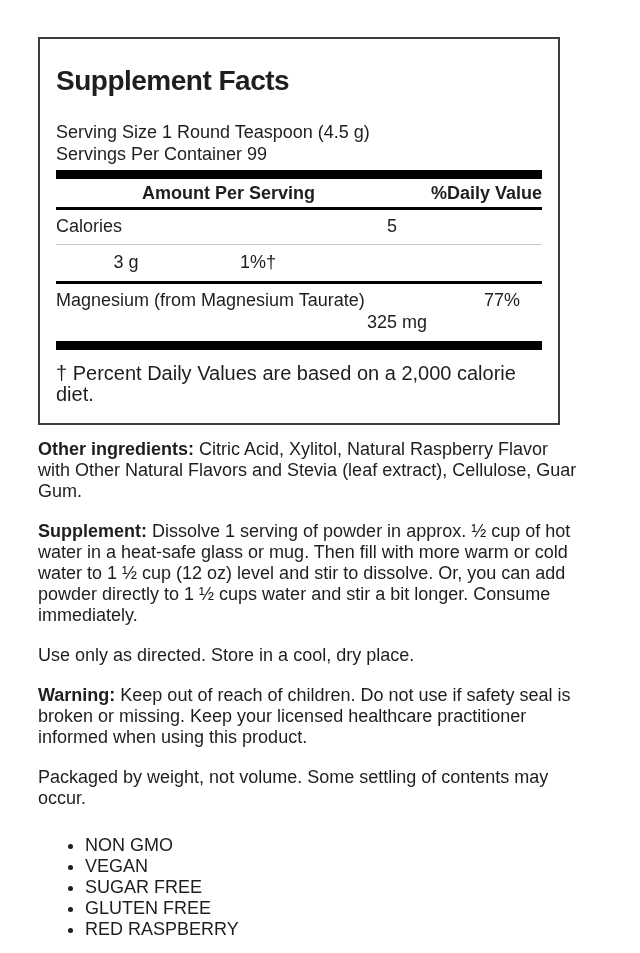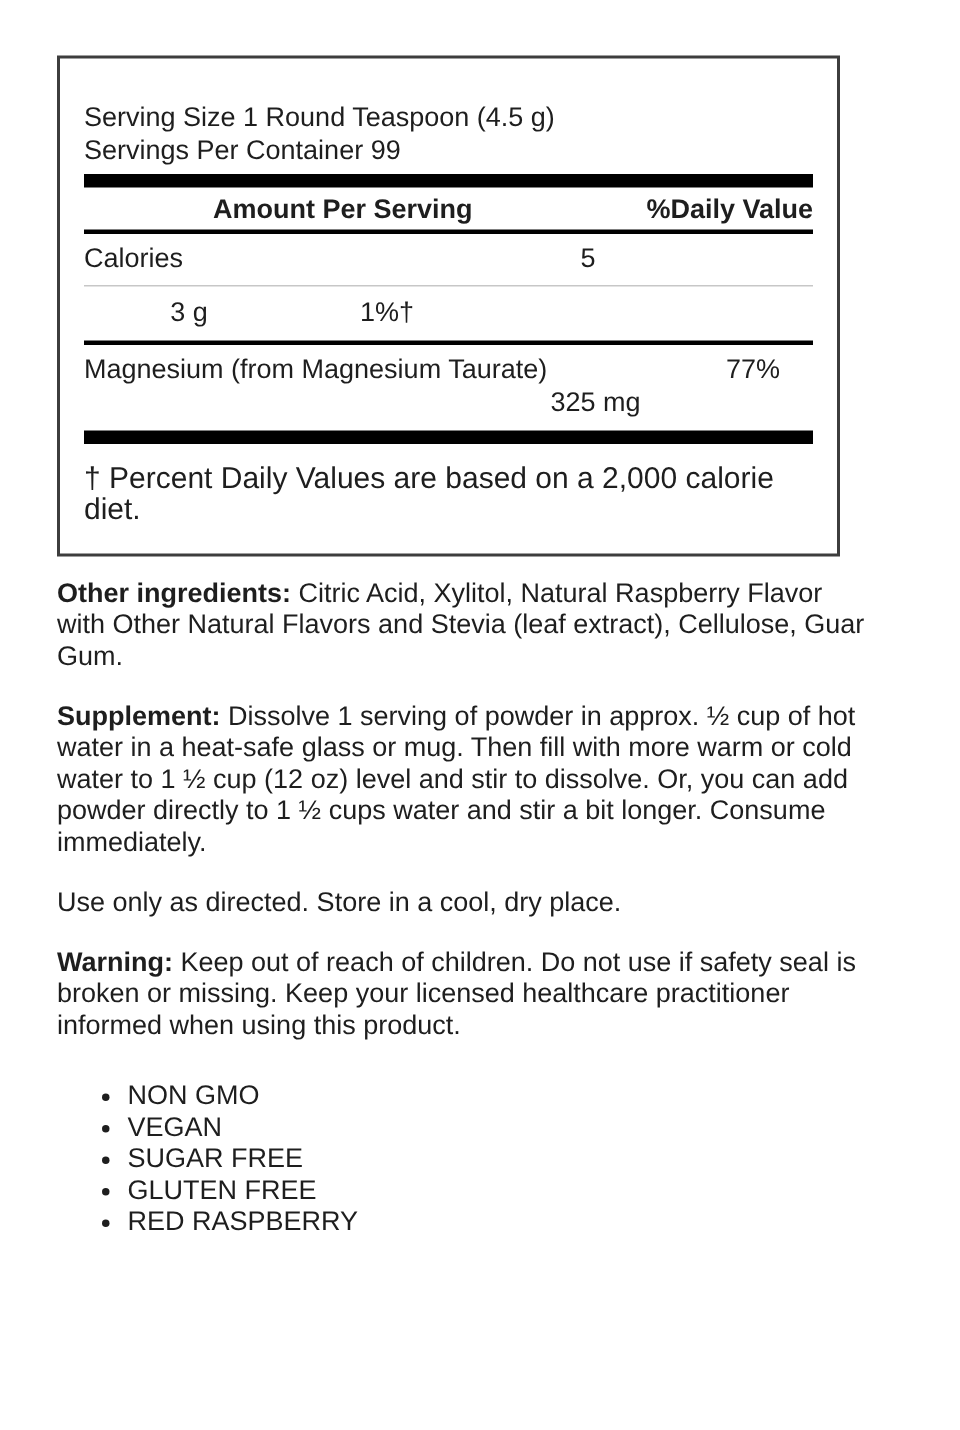--- a/index.html
+++ b/index.html
@@ -99,20 +99,21 @@
     list-style: disc;
   }
   .feature-list li { margin: 0 0 1px 0; }
 </style>
 </head>
 <body>
 
 <div class="page">
 
   <section class="facts-box">
+    <h1 class="facts-title">Supplement Facts</h1>
 
     <p class="serving-line">Serving Size 1 Round Teaspoon (4.5 g)</p>
     <p class="serving-line">Servings Per Container 99</p>
 
     <div class="bar bar-thick bar-top"></div>
 
     <div class="hdr-row">
       <div class="hdr-amount">Amount Per Serving</div>
       <div class="hdr-dv">%Daily Value</div>
     </div>
@@ -148,20 +149,21 @@
   </section>
 
   <p class="text-block first-block"><b>Other ingredients:</b><span> Citric Acid, Xylitol, Natural Raspberry Flavor with Other Natural Flavors and Stevia (leaf extract), Cellulose, Guar Gum.</span></p>
 
   <p class="text-block"><b>Supplement:</b><span> Dissolve 1 serving of powder in approx. ½ cup of hot water in a heat-safe glass or mug. Then fill with more warm or cold water to 1 ½ cup (12 oz) level and stir to dissolve. Or, you can add powder directly to 1 ½ cups water and stir a bit longer. Consume immediately.</span></p>
 
   <p class="text-block">Use only as directed. Store in a cool, dry place.</p>
 
   <p class="text-block"><b>Warning:</b><span> Keep out of reach of children. Do not use if safety seal is broken or missing. Keep your licensed healthcare practitioner informed when using this product.</span></p>
 
+  <p class="text-block">Packaged by weight, not volume. Some settling of contents may occur.</p>
 
   <ul class="feature-list">
     <li>NON GMO</li>
     <li>VEGAN</li>
     <li>SUGAR FREE</li>
     <li>GLUTEN FREE</li>
     <li>RED RASPBERRY</li>
   </ul>
 
 </div>

